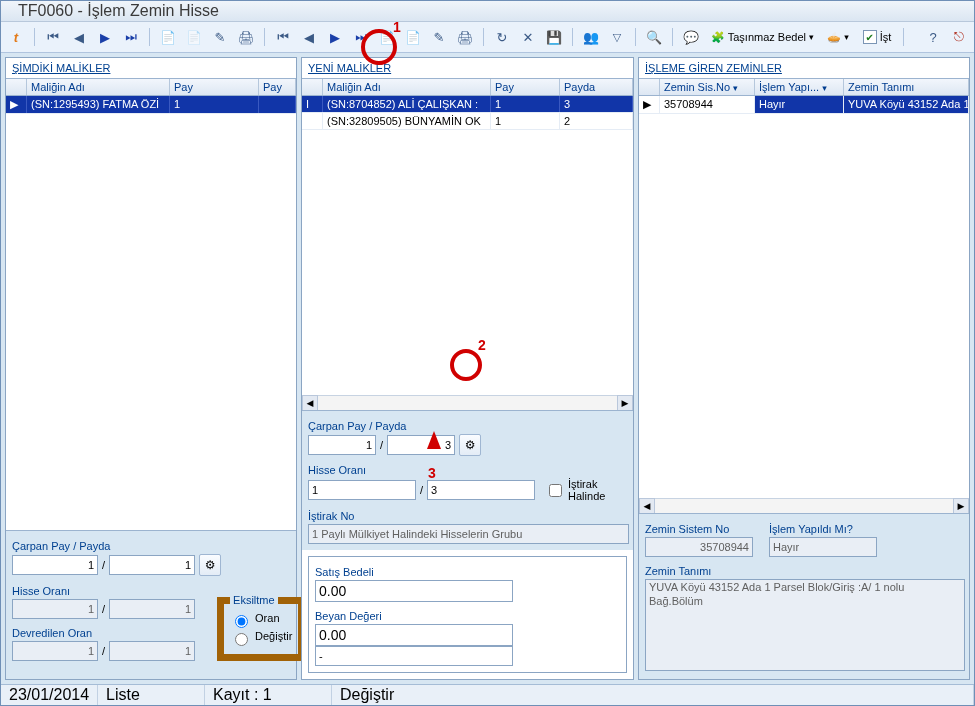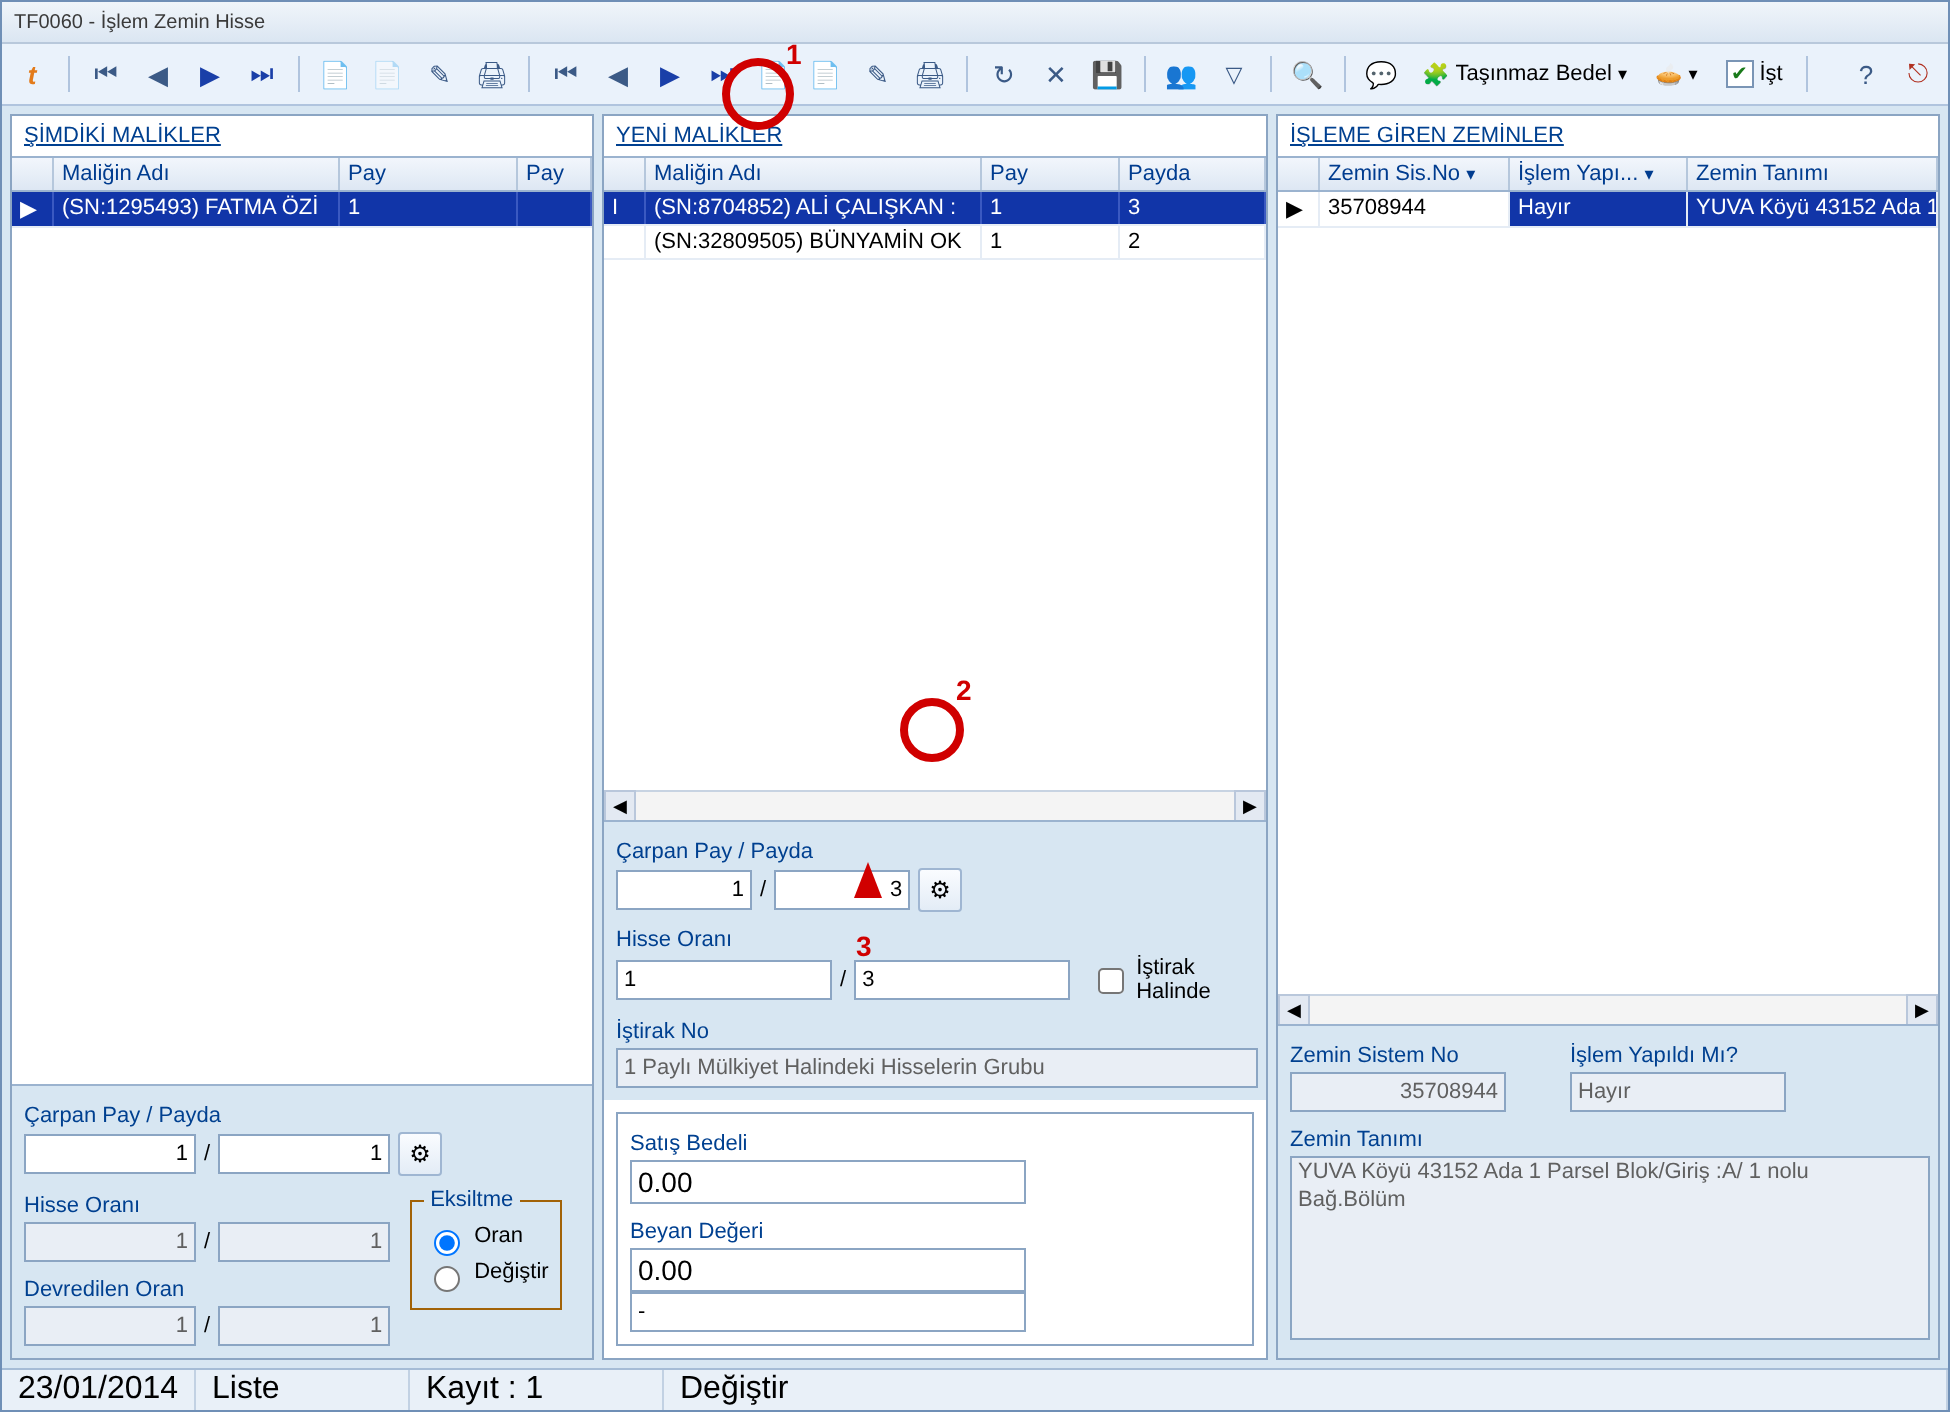--- a/index.html
+++ b/index.html
@@ -1,17 +1,17 @@
 <!DOCTYPE html>
 <html><head>
 <meta charset="utf-8">
 <style>
   html,body{margin:0;padding:0;font-family:Tahoma,Arial,sans-serif;font-size:11px;background:#d7e6f2;color:#000;height:100%}
   .window{width:975px;height:706px;background:#d7e6f2;display:flex;flex-direction:column;border:1px solid #6f8fb6;box-sizing:border-box;position:relative;overflow:hidden}
-  .titlebar{height:20px;background:linear-gradient(#f0f5fa,#dbe6f2);display:flex;align-items:center;padding:0 6px;color:#3a3a3a;font-size:10px;border-bottom:1px solid #b8c8db}
+  .titlebar{height:20px;background:linear-gradient(#f0f5fa,#dbe6f2);display:flex;align-items:center;padding:0 17px;color:#3a3a3a;font-size:16px;border-bottom:1px solid #b8c8db}
   .toolbar{height:30px;background:#eaf2fb;display:flex;align-items:center;padding:0 4px;border-bottom:1px solid #b0c4de;gap:4px}
   .tb-btn{width:20px;height:20px;display:flex;align-items:center;justify-content:center;border:1px solid transparent;border-radius:2px;cursor:pointer;font-size:13px;color:#3b5a86}
   .tb-sep{width:1px;height:18px;background:#b0c4de;margin:0 3px}
   .tb-text-btn{height:20px;display:flex;align-items:center;gap:3px;padding:0 4px;border:1px solid transparent;border-radius:2px;cursor:pointer}
   .chkbox{width:12px;height:12px;border:1px solid #7a95b5;background:#fff;display:inline-flex;align-items:center;justify-content:center;font-size:10px;color:#1a7a1a}
   .body3{flex:1;display:flex;gap:4px;padding:4px;min-height:0}
   .col{background:#fff;border:1px solid #8ba5c3;display:flex;flex-direction:column;min-height:0}
   .col1{width:290px}
   .col2{flex:1}
   .col3{width:330px}
@@ -27,21 +27,21 @@
   .hscroll{height:14px;background:#f0f0f0;display:flex;align-items:center;border-top:1px solid #c7d3e2}
   .hscroll .arrow{width:14px;height:14px;background:#e3e9f2;border:1px solid #b9c7db;display:flex;align-items:center;justify-content:center;font-size:9px;cursor:pointer}
   .hscroll .track{flex:1;height:14px;background:#f4f4f4}
   .formarea{background:#d7e6f2;padding:6px;border-top:1px solid #9bb3cf}
   .flabel{color:#004090;margin:3px 0 2px}
   .frow{display:flex;align-items:center;gap:4px}
   .tinput{height:18px;border:1px solid #8ba5c3;background:#fff;padding:0 3px;font-family:inherit;font-size:11px}
   .num{text-align:right}
   .ro{background:#e9eef5;color:#606060}
   .icon-btn{width:20px;height:20px;border:1px solid #9fb6d2;background:linear-gradient(#fafcff,#e3ecf6);border-radius:2px;display:flex;align-items:center;justify-content:center;cursor:pointer;font-size:12px}
-  fieldset{border:1px solid #a16207;padding:4px 6px 6px;margin:0}
+  fieldset{border:7px solid #a16207;padding:4px 6px 6px;margin:12px}
   fieldset legend{color:#004090;padding:0 3px}
   .radio-row{display:flex;align-items:flex-start;gap:4px;margin:2px 0}
   .statusbar{height:20px;background:#e9f0f8;border-top:1px solid #a5bcd6;display:flex;align-items:center;font-size:16px}
   .sb-cell{padding:0 8px;border-right:1px solid #c2d1e3;height:100%;display:flex;align-items:center}
   .anno-circle{position:absolute;border:4px solid #d00000;border-radius:50%;pointer-events:none}
   .anno-num{position:absolute;color:#d00000;font-weight:bold;font-size:14px;pointer-events:none}
   .anno-arrow{position:absolute;width:0;height:0;border-left:7px solid transparent;border-right:7px solid transparent;border-bottom:18px solid #d00000;pointer-events:none}
   .dd{font-size:9px}
 </style>
 </head>
@@ -240,21 +240,21 @@
         </div>
       </div>
       <div class="gridspace"></div>
       <div class="hscroll">
         <div class="arrow">◀</div>
         <div class="track"></div>
         <div class="arrow">▶</div>
       </div>
 
       <div class="formarea">
-        <div style="display:flex;gap:32px">
+        <div style="display:flex;gap:16px">
           <div>
             <div class="flabel">Zemin Sistem No</div>
             <input class="tinput num ro" style="width: 100px;" readonly="" value="35708944">
           </div>
           <div>
             <div class="flabel">İşlem Yapıldı Mı?</div>
             <input class="tinput ro" style="width: 100px;" readonly="" value="Hayır">
           </div>
         </div>
         <div class="flabel" style="margin-top:8px">Zemin Tanımı</div>

